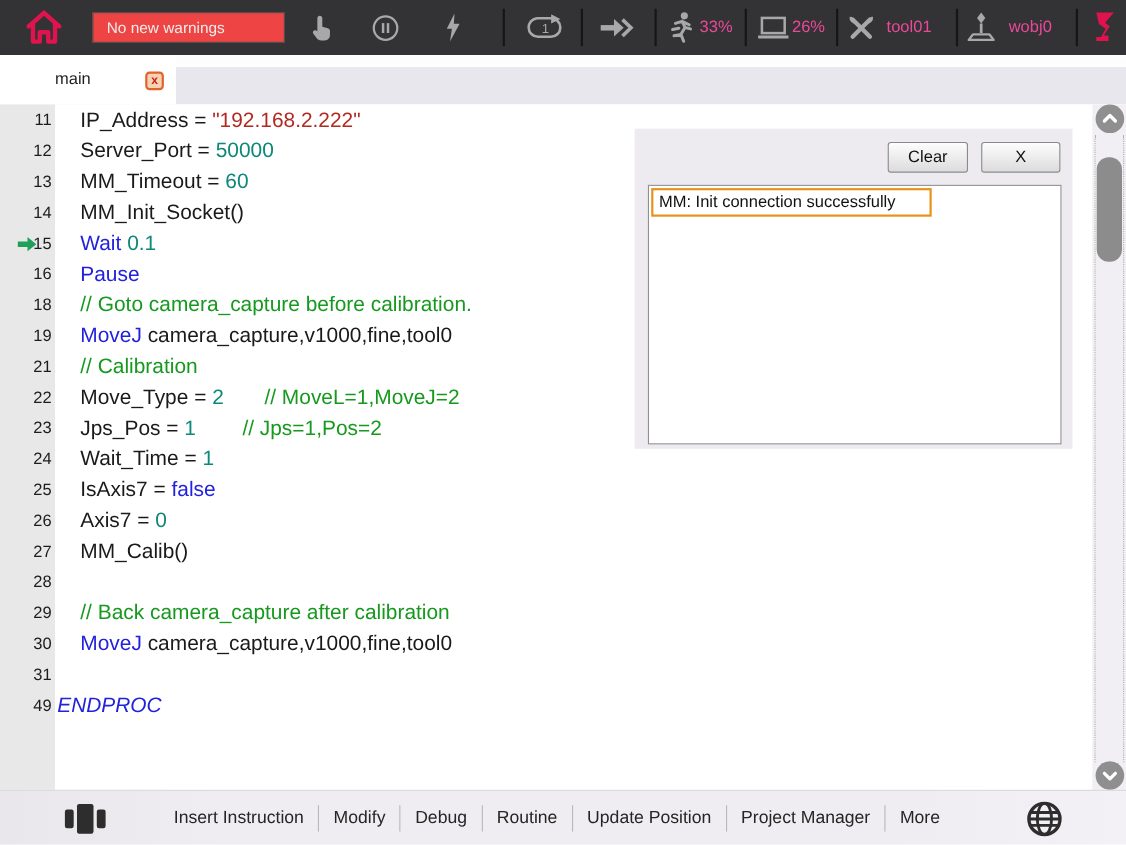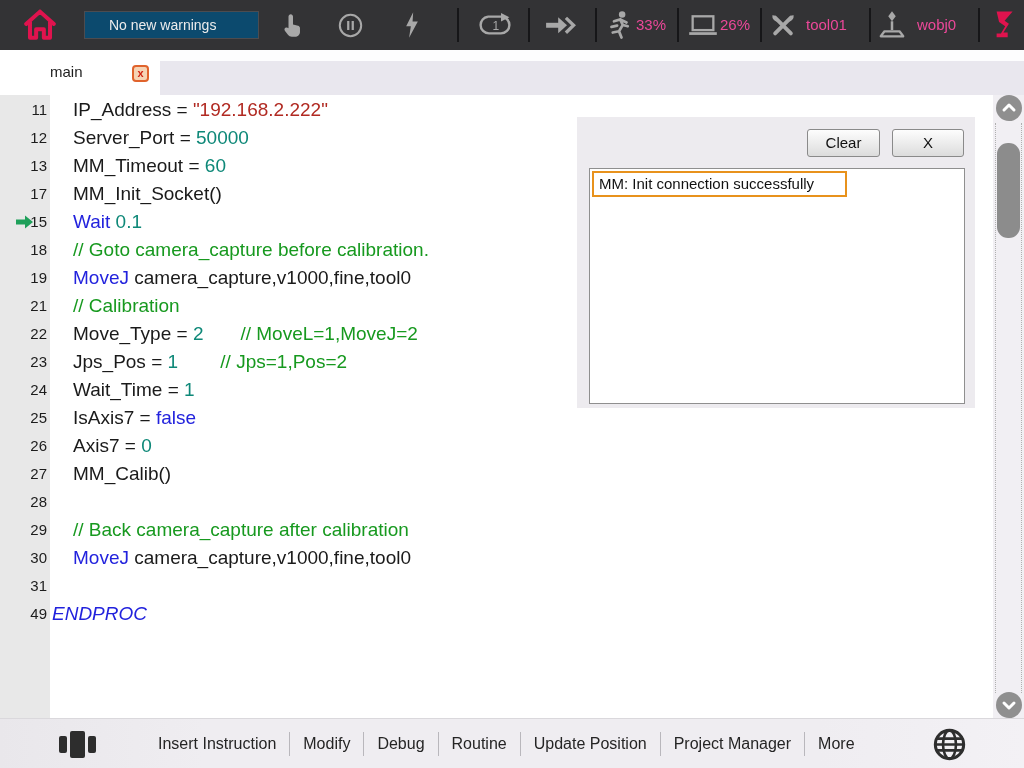--- a/index.html
+++ b/index.html
@@ -2,22 +2,22 @@
 <html><head>
 <meta charset="utf-8">
 <style>
   * { margin:0; padding:0; box-sizing:border-box; }
   html,body { width:1024px; height:768px; overflow:hidden; }
   body { font-family:"Liberation Sans","DejaVu Sans",sans-serif; background:#fff; position:relative; }
 
   
   .topbar { position:absolute; top:0; left:0; width:1024px; height:50px; background:#333335; }
   .topbar .abs { position:absolute; }
-  .warnbox { left:84px; top:11px; width:175px; height:28px; background:#0c4a6e; border:1px solid #4c4c50;
-             color:#ececec; font-size:14px; line-height:26px; padding-left:24px; }
+  .warnbox { left:84px; top:11px; width:175px; height:28px; background:#ef4444; border:1px solid #4c4c50;
+             color:#ececec; font-size:14px; line-height:26px; padding-left:12px; }
   .tb-divider { width:2px; height:34px; background:#161618; top:8px; }
   .tb-text { color:#ec4899; font-size:15px; top:16px; }
 
   
   .tabstrip { position:absolute; top:50px; left:0; width:1024px; height:45px; background:#e9e7ee; }
   .tabstrip .topwhite { position:absolute; top:0; left:0; width:100%; height:11px; background:#fdfdfe; }
   .tab { position:absolute; top:0; left:0; width:160px; height:45px; background:#ffffff; }
   .tab-label { position:absolute; left:50px; top:13px; font-size:15px; color:#1d1d1d; }
   .tab-close { position:absolute; left:132px; top:15px; width:17px; height:17px; border:2px solid #e0632c;
                border-radius:4px; background:#f6d3b4; color:#cf1f10; font-size:11px; font-weight:bold;
@@ -148,24 +148,25 @@
   </div>
 </div>
 
 <div class="main">
   <div class="gutter"></div>
   <div class="rightstrip"></div>
   <div class="lines" id="lines">
       <div class="line"><span class="lineno">11</span><span class="codetext ind1"><span class="seg-p">IP_Address = </span><span class="seg-s">"192.168.2.222"</span></span></div>
       <div class="line"><span class="lineno">12</span><span class="codetext ind1"><span class="seg-p">Server_Port = </span><span class="seg-n">50000</span></span></div>
       <div class="line"><span class="lineno">13</span><span class="codetext ind1"><span class="seg-p">MM_Timeout = </span><span class="seg-n">60</span></span></div>
-      <div class="line"><span class="lineno">17</span><span class="codetext ind1"><span class="seg-p">MM_Init_Socket()</span></span></div>
+      <div class="line"><span class="lineno">14</span><span class="codetext ind1"><span class="seg-p">MM_Init_Socket()</span></span></div>
       <div class="line"><svg class="exec-arrow" width="18" height="14" viewBox="0 0 18 14">
           <polygon points="0,4.5 9,4.5 9,0.5 17,7 9,13.5 9,9.5 0,9.5" fill="#1fa05a"></polygon>
         </svg><span class="lineno">15</span><span class="codetext ind1"><span class="seg-k">Wait</span><span class="seg-p"> </span><span class="seg-n">0.1</span></span></div>
+      <div class="line"><span class="lineno">16</span><span class="codetext ind1"><span class="seg-k">Pause</span></span></div>
       <div class="line"><span class="lineno">18</span><span class="codetext ind1"><span class="seg-c">// Goto camera_capture before calibration.</span></span></div>
       <div class="line"><span class="lineno">19</span><span class="codetext ind1"><span class="seg-k">MoveJ</span><span class="seg-p"> camera_capture,v1000,fine,tool0</span></span></div>
       <div class="line"><span class="lineno">21</span><span class="codetext ind1"><span class="seg-c">// Calibration</span></span></div>
       <div class="line"><span class="lineno">22</span><span class="codetext ind1"><span class="seg-p">Move_Type = </span><span class="seg-n">2</span><span class="seg-p">       </span><span class="seg-c">// MoveL=1,MoveJ=2</span></span></div>
       <div class="line"><span class="lineno">23</span><span class="codetext ind1"><span class="seg-p">Jps_Pos = </span><span class="seg-n">1</span><span class="seg-p">        </span><span class="seg-c">// Jps=1,Pos=2</span></span></div>
       <div class="line"><span class="lineno">24</span><span class="codetext ind1"><span class="seg-p">Wait_Time = </span><span class="seg-n">1</span></span></div>
       <div class="line"><span class="lineno">25</span><span class="codetext ind1"><span class="seg-p">IsAxis7 = </span><span class="seg-k">false</span></span></div>
       <div class="line"><span class="lineno">26</span><span class="codetext ind1"><span class="seg-p">Axis7 = </span><span class="seg-n">0</span></span></div>
       <div class="line"><span class="lineno">27</span><span class="codetext ind1"><span class="seg-p">MM_Calib()</span></span></div>
       <div class="line"><span class="lineno">28</span><span class="codetext ind1"></span></div>

